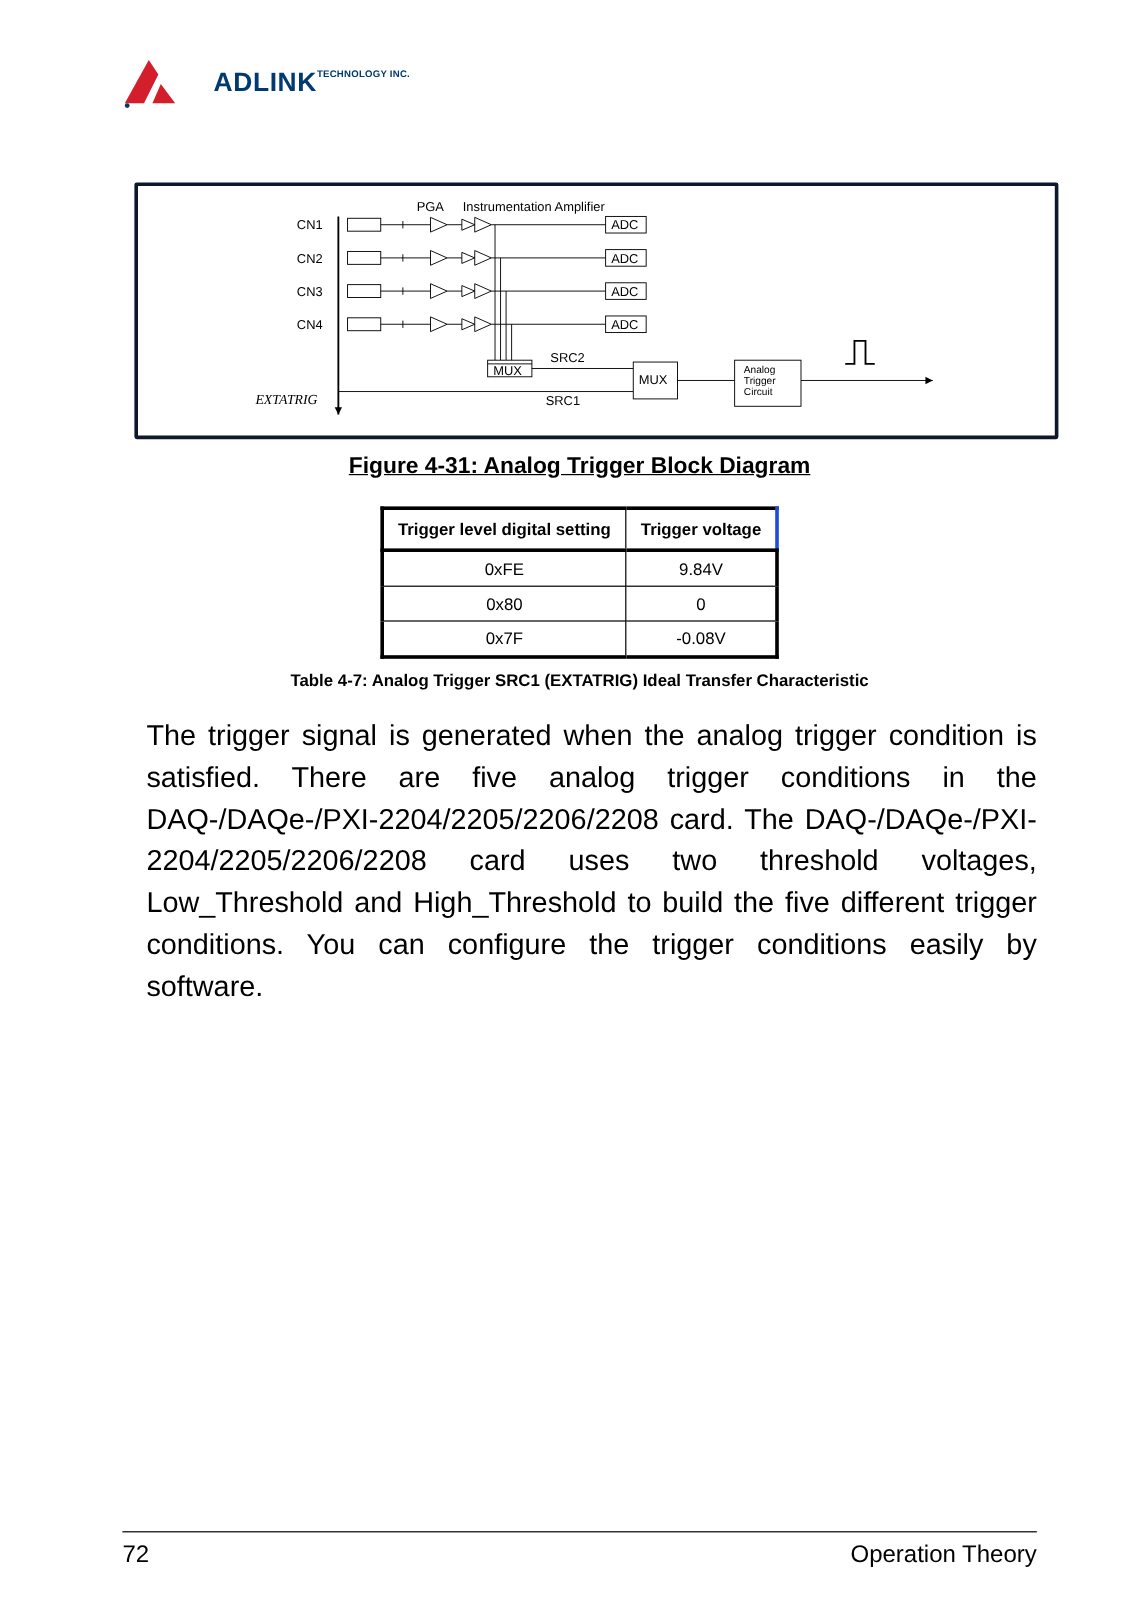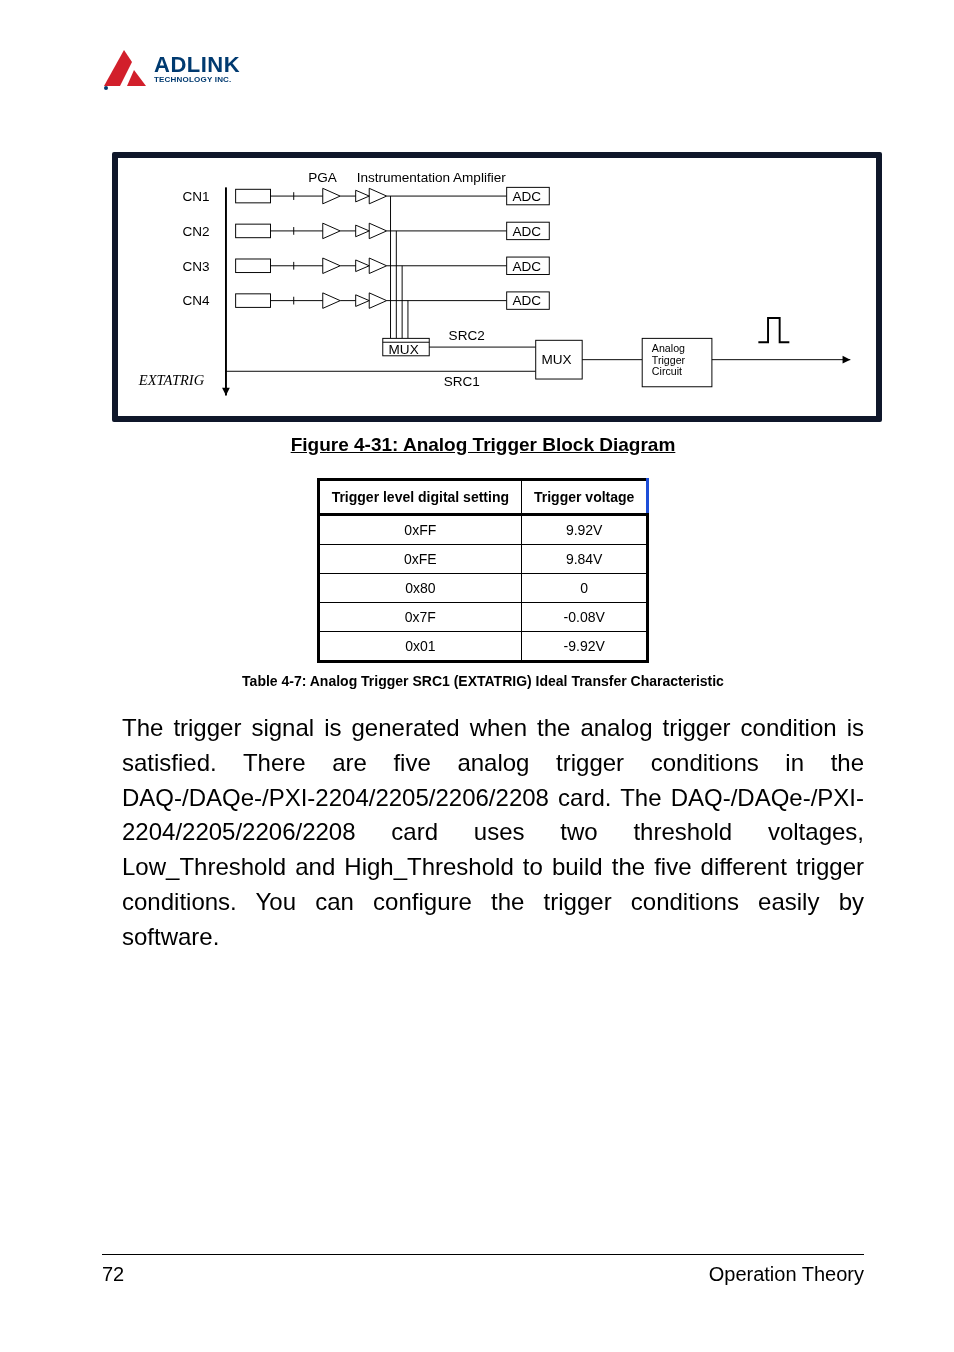--- a/index.html
+++ b/index.html
@@ -17,39 +17,40 @@
     align-items: center;
     gap: 6px;
     margin-bottom: 60px;
   }
   .logo-mark {
     width: 46px;
     height: 46px;
   }
   .logo-text {
     display: flex;
-    flex-direction: column;
+    flex-direction: row;
     line-height: 1;
+    margin-left: 24px;
   }
   .logo-main {
     font-weight: 900;
     font-size: 22px;
     letter-spacing: 0.5px;
     color: #003a70;
   }
   .logo-sub {
     font-size: 8px;
     font-weight: 700;
     color: #003a70;
     letter-spacing: 0.2px;
   }
   .diagram-box {
     width: 770px;
-    height: 270px;
-    border: 6px solid #0f172a;
+    height: 214px;
+    border: 3px solid #0f172a;
     border-radius: 2px;
     margin-left: 10px;
     padding: 10px 15px 6px 15px;
     text-align: center;
   }
   .diagram-svg {
     width: 100%;
     height: 100%;
   }
   .fig-caption {
@@ -92,21 +93,21 @@
   }
   .body-text {
     font-size: 24px;
     line-height: 1.45;
     text-align: justify;
     margin-left: 20px;
     margin-right: 0;
   }
   .footer {
     position: absolute;
-    bottom: 66px;
+    bottom: 44px;
     left: 102px;
     right: 90px;
     border-top: 1px solid #000;
     padding-top: 8px;
     display: flex;
     justify-content: space-between;
     font-size: 20px;
     align-items: flex-end;
   }
   
@@ -254,38 +255,30 @@
 
 <table class="trigger-table">
   <thead>
     <tr>
       <th>Trigger level digital setting</th>
       <th>Trigger voltage</th>
     </tr>
   </thead>
   <tbody>
     <tr>
-        <td>0xFF</td>
-        <td>9.92V</td>
-      </tr>
-    <tr>
         <td>0xFE</td>
         <td>9.84V</td>
       </tr>
     <tr>
         <td>0x80</td>
         <td>0</td>
       </tr>
     <tr>
         <td>0x7F</td>
         <td>-0.08V</td>
-      </tr>
-    <tr>
-        <td>0x01</td>
-        <td>-9.92V</td>
       </tr>
   </tbody>
 </table>
 
 <div class="table-caption">Table  4-7: Analog Trigger SRC1 (EXTATRIG) Ideal Transfer Characteristic</div>
 
 <p class="body-text">The trigger signal is generated when the analog trigger condition is satisfied. There are five analog trigger conditions in the DAQ-/DAQe-/PXI-2204/2205/2206/2208 card. The DAQ-/DAQe-/PXI-2204/2205/2206/2208 card uses two threshold voltages, Low_Threshold and High_Threshold to build the five different trigger conditions. You can configure the trigger conditions easily by software.</p>
 
 <div class="footer">
   <span>72</span>

